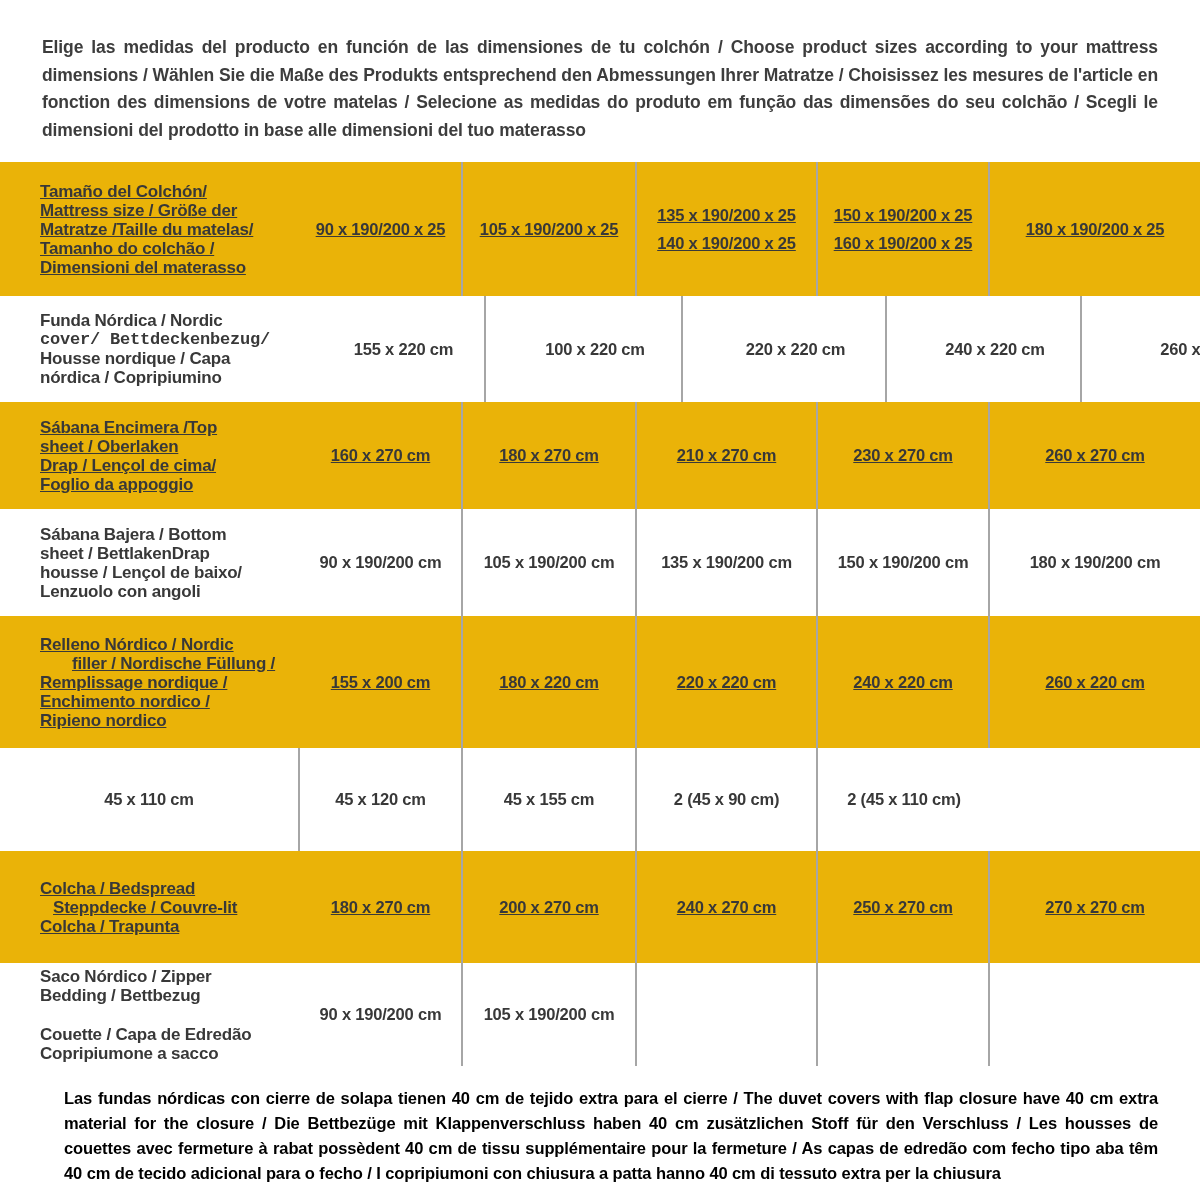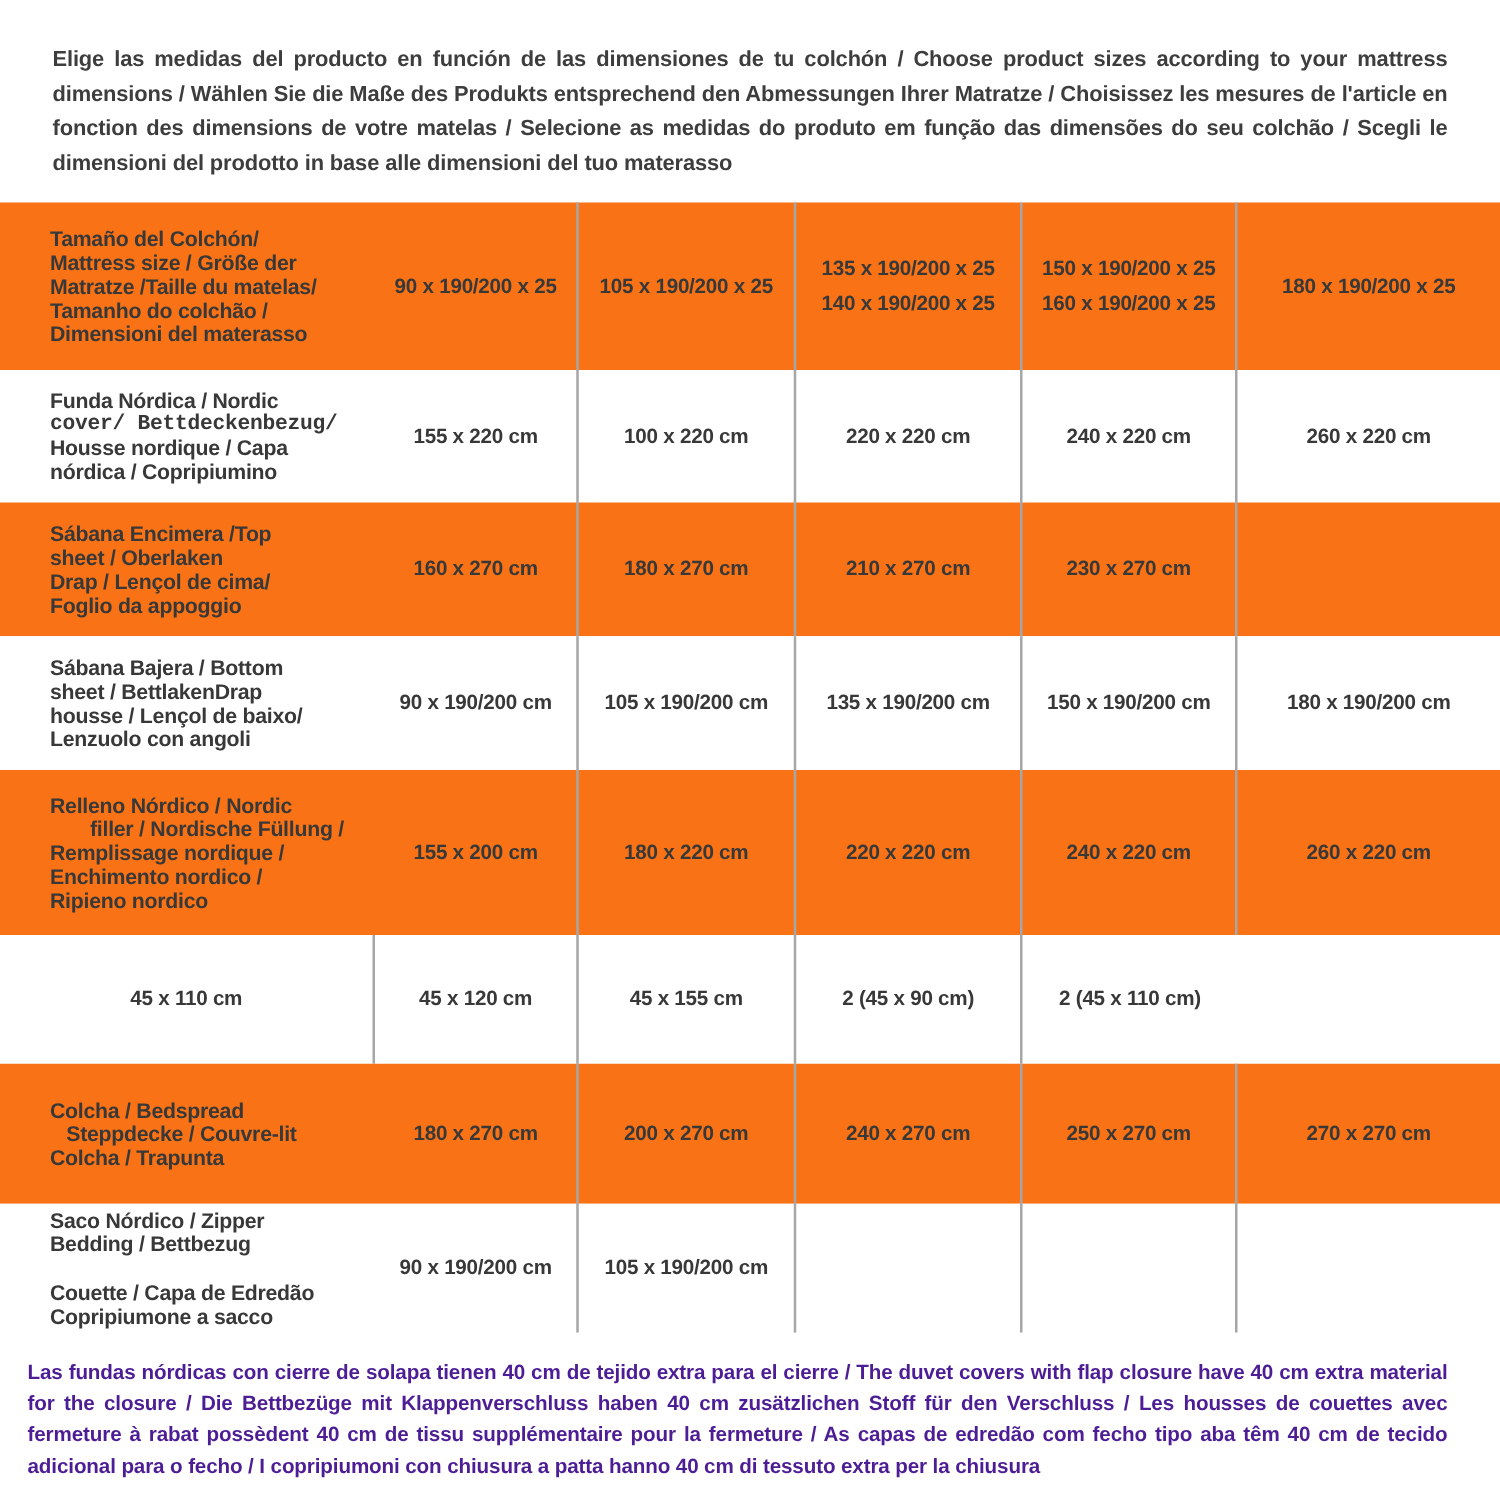--- a/index.html
+++ b/index.html
@@ -22,45 +22,45 @@
     letter-spacing: -0.1px;
   }
 
   .size-table { margin-top: 18px; width: 1200px; }
 
   .row {
     display: grid;
     grid-template-columns: 300px 163px 174px 181px 172px 210px;
     width: 1200px;
   }
-  .row.gray { background: #f97316; }
+  .row.gray { background: #eab308; text-decoration: underline; }
   .row.white { background: #ffffff; }
 
   .lbl {
     display: flex; flex-direction: column; justify-content: center;
     padding-left: 40px; padding-right: 2px;
     font-size: 17px; line-height: 19px;
     font-weight: 700; letter-spacing: -0.2px;
     color: #383838;
   }
   .val {
     display: flex; flex-direction: column; justify-content: center; align-items: center;
     text-align: center;
     font-size: 16.5px; line-height: 27px;
     font-weight: 700; letter-spacing: -0.2px;
     color: #383838;
   }
   .divR { border-right: 2px solid #a6a6a6; }
 
   .footnote {
-    margin: 20px 42px 0 22px;
+    margin: 20px 42px 0 64px;
     font-size: 16.5px;
     line-height: 25px;
     font-weight: 700;
-    color: #4c1d95;
+    color: #000000;
     text-align: justify;
     letter-spacing: -0.1px;
   }
 </style>
 </head>
 <body>
 
 <div class="page">
   <p class="intro">Elige las medidas del producto en función de las dimensiones de tu colchón / Choose product sizes according to your mattress dimensions / Wählen Sie die Maße des Produkts entsprechend den Abmessungen Ihrer Matratze / Choisissez les mesures de l'article en fonction des dimensions de votre matelas / Selecione as medidas do produto em função das dimensões do seu colchão / Scegli le dimensioni del prodotto in base alle dimensioni del tuo materasso</p>
   <div class="size-table">
@@ -83,21 +83,21 @@
           <div class="ln" style="line-height: 28px;">140 x 190/200 x 25</div>
         </div>
         <div class="val divR">
           <div class="ln" style="line-height: 28px;">150 x 190/200 x 25</div>
           <div class="ln" style="line-height: 28px;">160 x 190/200 x 25</div>
         </div>
         <div class="val">
           <div class="ln">180 x 190/200 x 25</div>
         </div>
       </div>
-      <div class="row white" style="height: 106px;">
+      <div class="row white" style="height: 106px; gap: 23px;">
         <div class="lbl">
           <div class="ln" style="line-height: 19px;">Funda Nórdica /  Nordic</div>
           <div class="ln" style="line-height: 19px; font-family: Liberation Mono, monospace;">cover/ Bettdeckenbezug/</div>
           <div class="ln" style="line-height: 19px;">Housse nordique  / Capa</div>
           <div class="ln" style="line-height: 19px;">nórdica / Copripiumino</div>
         </div>
         <div class="val divR">
           <div class="ln">155 x 220 cm</div>
         </div>
         <div class="val divR">
@@ -124,20 +124,23 @@
           <div class="ln">160 x 270 cm</div>
         </div>
         <div class="val divR">
           <div class="ln">180 x 270 cm</div>
         </div>
         <div class="val divR">
           <div class="ln">210 x 270 cm</div>
         </div>
         <div class="val divR">
           <div class="ln">230 x 270 cm</div>
+        </div>
+        <div class="val">
+          <div class="ln">260 x 270 cm</div>
         </div>
       </div>
       <div class="row white" style="height: 107px;">
         <div class="lbl">
           <div class="ln" style="line-height: 19px;">Sábana Bajera / Bottom</div>
           <div class="ln" style="line-height: 19px;">sheet / BettlakenDrap</div>
           <div class="ln" style="line-height: 19px;">housse / Lençol de baixo/</div>
           <div class="ln" style="line-height: 19px;">Lenzuolo con angoli</div>
         </div>
         <div class="val divR">

